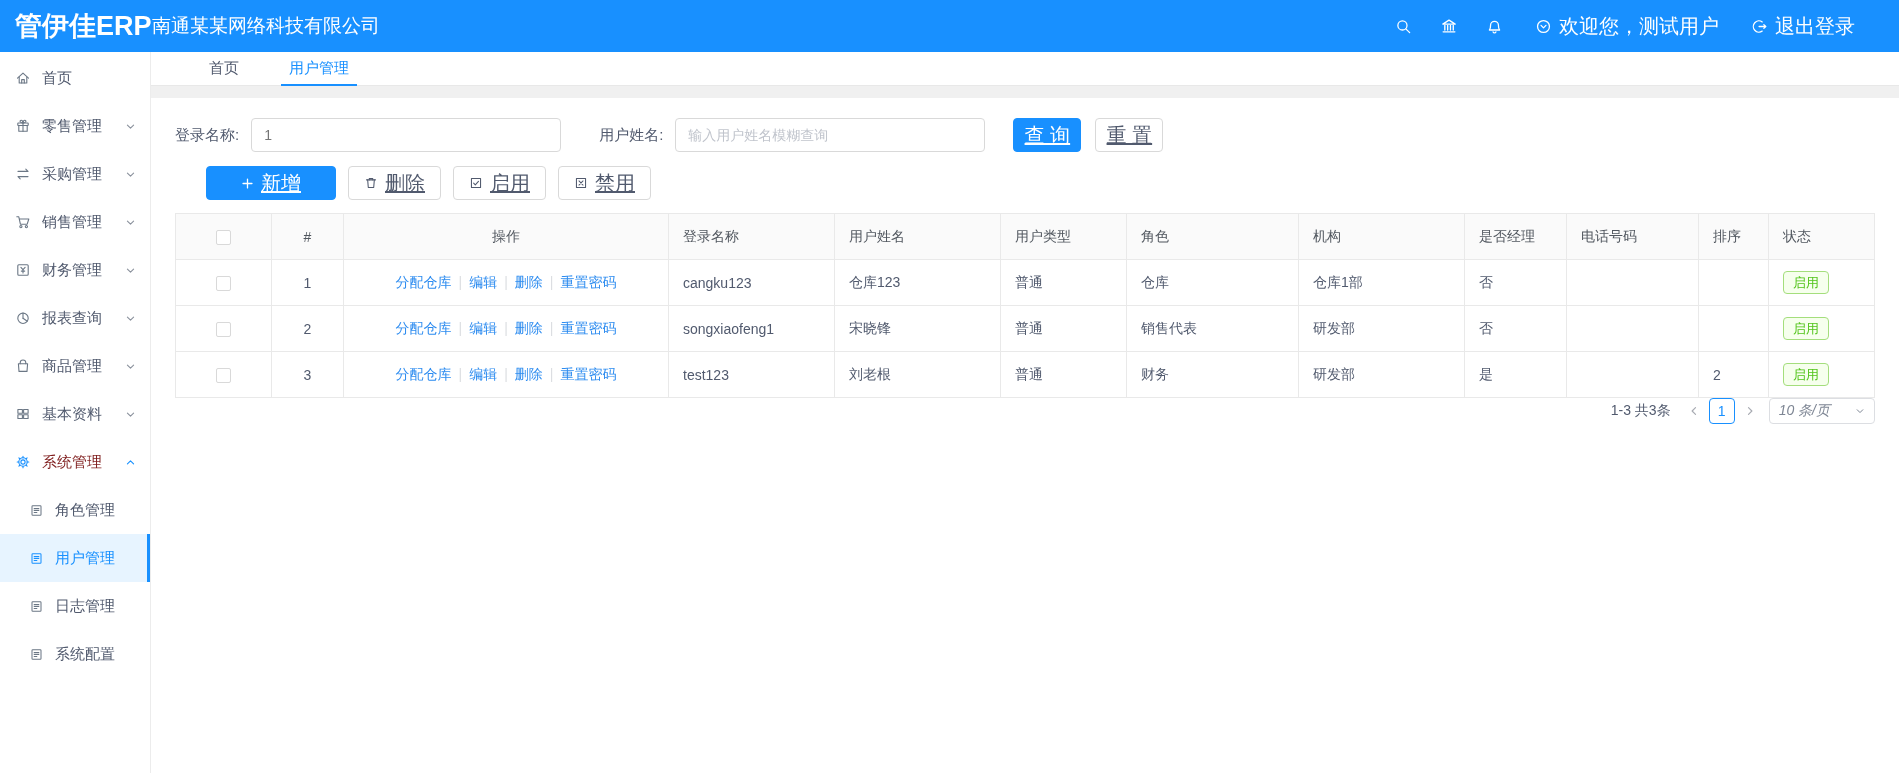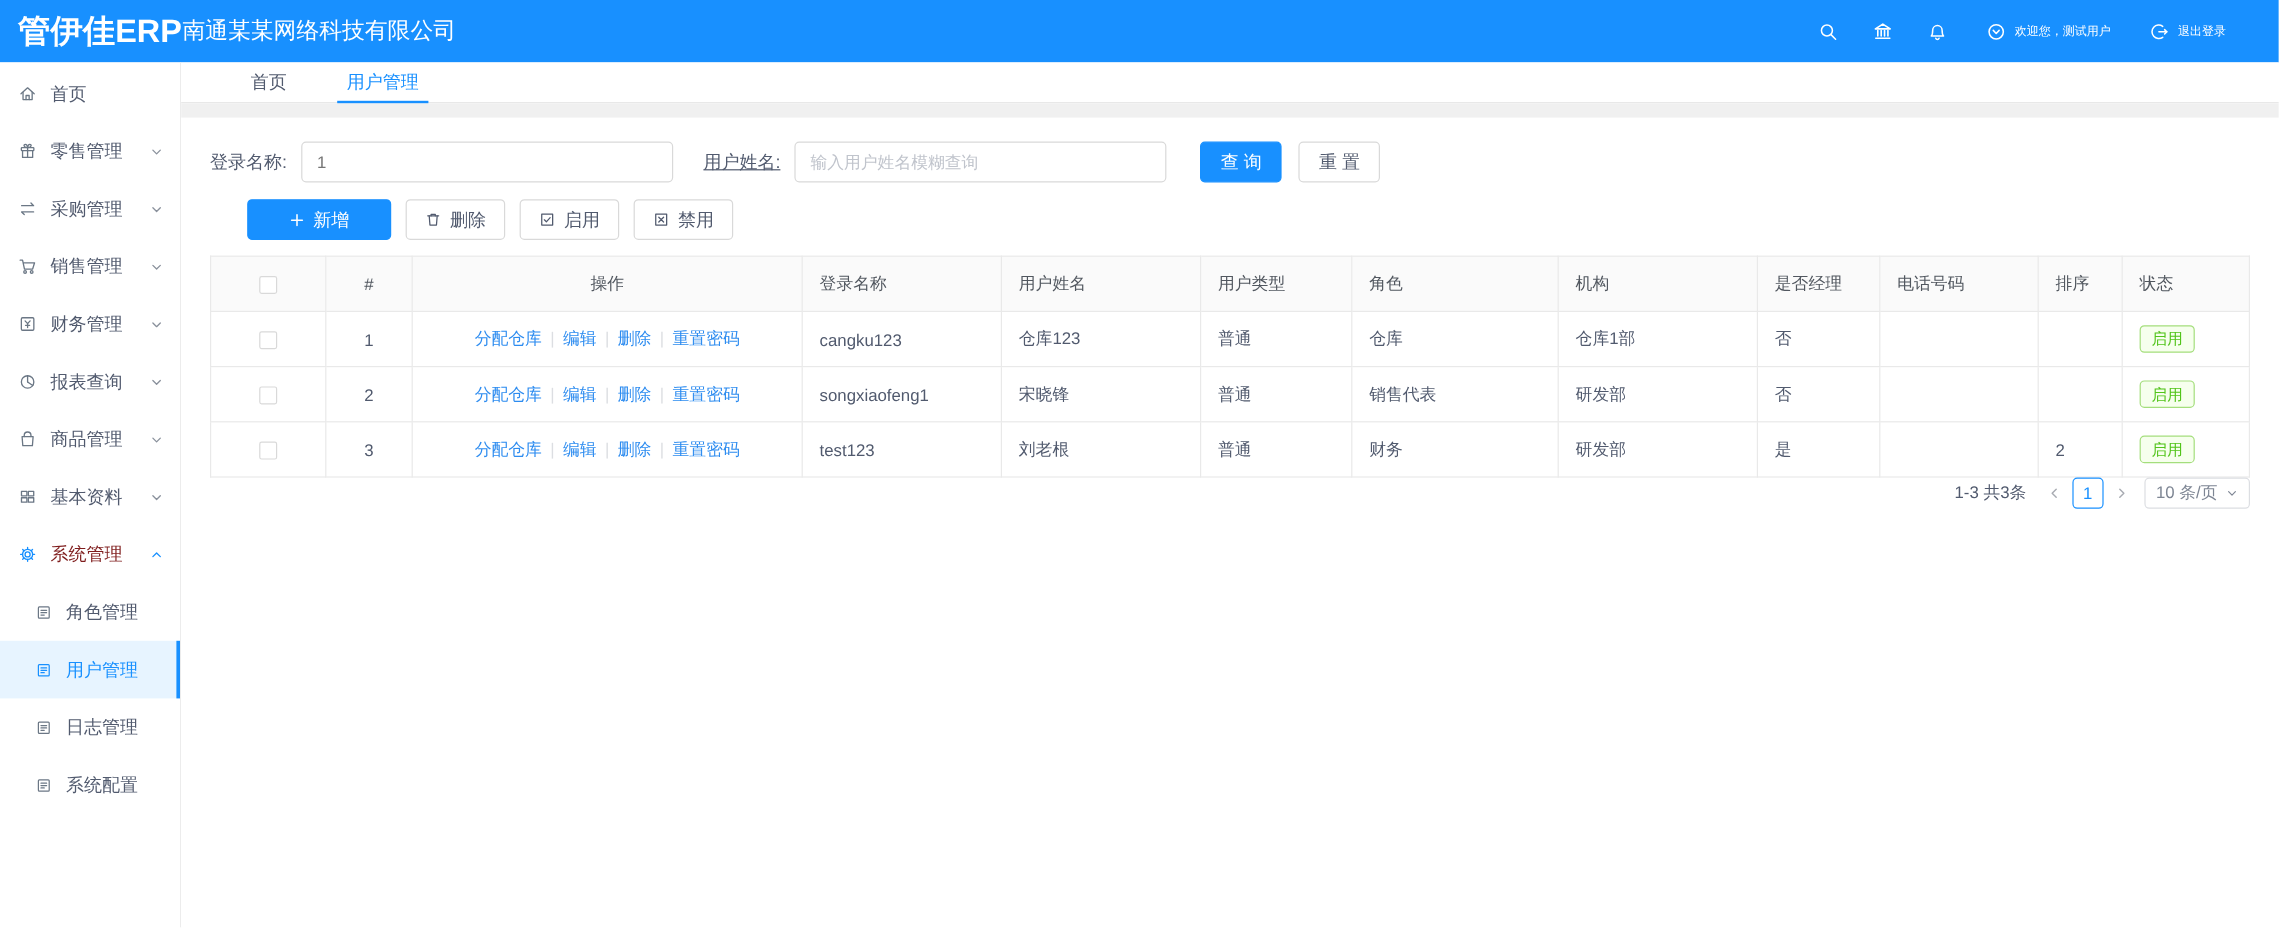--- a/index.html
+++ b/index.html
@@ -8,21 +8,21 @@
     width:1899px; height:773px; overflow:hidden;
     font-family:"Liberation Sans","DejaVu Sans",sans-serif;
     color:#515a6e; background:#fff; font-size:14px;
   }
   svg { display:block; }
 
   
   .topbar { height:52px; background:#1890ff; display:flex; align-items:center; color:#fff; }
   .logo { width:152px; padding-left:15px; font-size:27px; font-weight:bold; white-space:nowrap; flex-shrink:0; }
   .company { font-size:19px; margin-left:0; white-space:nowrap; }
-  .topbar-right { margin-left:auto; display:flex; align-items:center; padding-right:44px; font-size:10px; }
+  .topbar-right { margin-left:auto; display:flex; align-items:center; padding-right:44px; font-size:20px; }
   .icon-btn { margin-left:28px; cursor:pointer; display:flex; }
   .welcome, .logout { margin-left:32px; display:flex; align-items:center; gap:7px; cursor:pointer; white-space:nowrap; }
 
   
   .layout { display:flex; height:721px; }
   .sidebar { width:151px; border-right:1px solid #ececec; flex-shrink:0; background:#fff; padding-top:2px; }
   .nav-item { height:48px; display:flex; align-items:center; padding:0 14px 0 15px; font-size:15px; color:#515a6e; cursor:pointer; }
   .nav-item .icon { color:#6b7785; display:flex; }
   .nav-item .label { margin-left:11px; white-space:nowrap; }
   .nav-item .caret { margin-left:auto; color:#8a919c; display:flex; }
@@ -44,22 +44,22 @@
   .gap-strip { height:12px; background:#f0f0f0; }
 
   
   .content { flex:1; padding:20px 24px 0; }
 
   .search-row { display:flex; align-items:center; font-size:15px; }
   .inp { width:310px; height:34px; border:1px solid #d9d9d9; border-radius:4px; padding:0 12px;
          font-size:14px; color:#757575; margin-left:12px; outline:none; background:#fff;
          font-family:"Liberation Sans","DejaVu Sans",sans-serif; }
   .inp::placeholder { color:#c0c4cc; }
-  .lbl2 { margin-left:25px;text-decoration:underline; }
-  .btn { height:34px; border-radius:4px; font-size:15px; display:inline-flex; align-items:center; justify-content:center; cursor:pointer; white-space:nowrap; }
+  .lbl2 { margin-left:38px; }
+  .btn { height:34px; border-radius:4px; font-size:20px; display:inline-flex; align-items:center; justify-content:center; cursor:pointer; white-space:nowrap;text-decoration:underline; }
   .btn-primary { background:#1890ff; color:#fff; border:1px solid #1890ff; }
   .btn-default { background:#fff; color:#515a6e; border:1px solid #d9d9d9; }
   .search-row .btn { width:68px; }
   .search-row .btn-primary { margin-left:28px; }
   .search-row .btn-default { margin-left:14px; }
 
   .toolbar { margin-top:14px; display:flex; gap:12px; }
   .toolbar .btn { padding:0 15px; gap:7px; }
   .toolbar .btn-primary { padding:0 34px;margin-left:31px; }
 
@@ -74,21 +74,21 @@
   .cb { width:15px; height:15px; border:1px solid #d9d9d9; border-radius:2px; background:#fff; display:inline-block; vertical-align:middle; cursor:pointer; }
   .badge-enabled { display:inline-block; padding:3px 9px; border:1px solid #a4de7c; color:#52c41a; background:#f6ffed; border-radius:4px; font-size:13px; line-height:1.2; }
 
   
   .pagination { display:flex; align-items:center; justify-content:flex-end; font-size:14px; color:#515a6e; }
   .pg-total { margin-right:12px; }
   .pg-arrow { color:#a8abb2; display:flex; padding:0 5px; cursor:pointer; }
   .pg-num { min-width:26px; height:26px; border:1px solid #1890ff; color:#1890ff; border-radius:4px;
             display:flex; align-items:center; justify-content:center; cursor:pointer; background:#fff; margin:0 4px; }
   .pg-size { height:26px; border:1px solid #dcdee2; border-radius:4px; display:flex; align-items:center;
-             padding:0 9px; gap:7px; color:#7e8694; cursor:pointer; background:#fff; margin-left:8px; }
+             padding:0 9px; gap:25px; color:#7e8694; cursor:pointer; background:#fff; margin-left:8px;font-style:italic; }
 </style>
 </head>
 <body>
 
 <header class="topbar">
   <div class="logo">管伊佳ERP</div>
   <div class="company">南通某某网络科技有限公司</div>
   <div class="topbar-right">
     <span class="icon-btn">
       <svg width="17" height="17" viewBox="0 0 16 16" fill="none" stroke="#fff" stroke-width="1.2" stroke-linecap="round">

